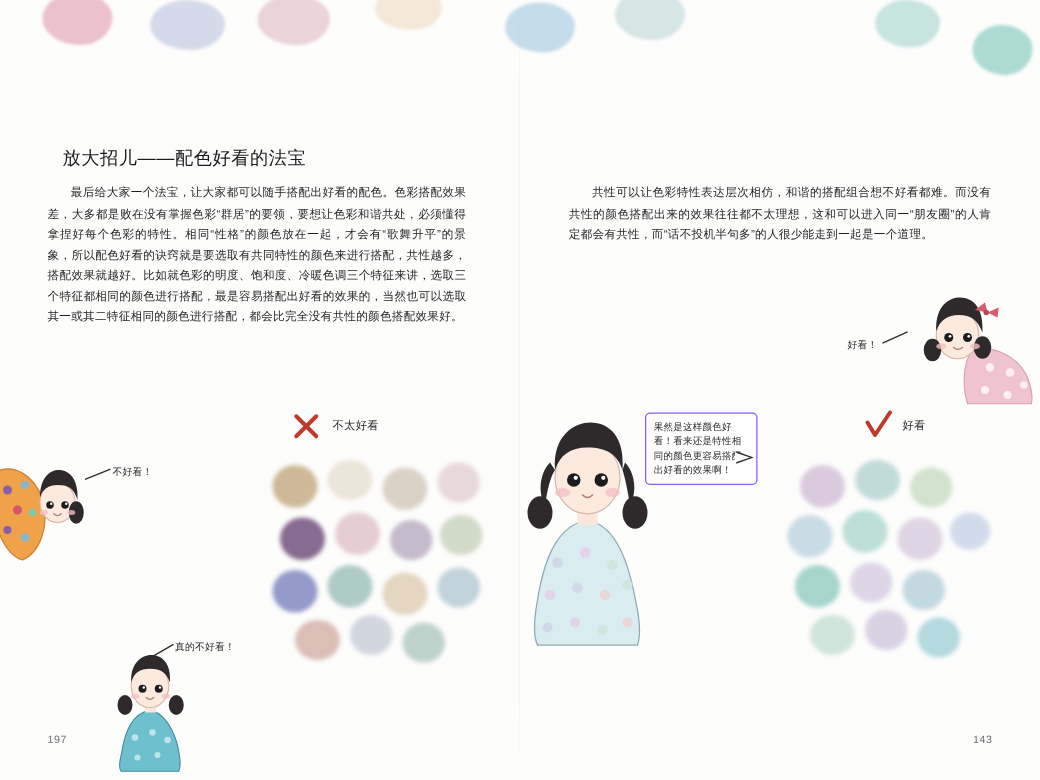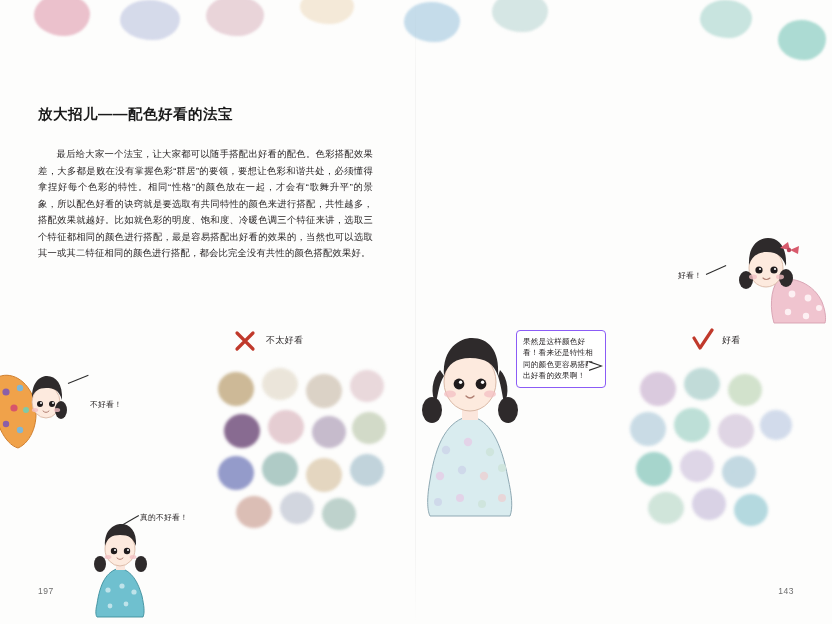--- a/index.html
+++ b/index.html
@@ -42,23 +42,23 @@
     line-height: 1.78;
     color: #231f20;
     text-align: justify;
     letter-spacing: .2px;
   }
   .col p { margin: 0; text-indent: 2em; }
   h1.title {
     position: absolute;
     left: 38px;
     top: 105px;
-    margin: 0;
+    margin: 12px;
     font-size: 14.5px;
-    font-weight: bold;
+    font-weight: normal;
     letter-spacing: .5px;
     color: #1a1a1a;
   }
   .folio {
     position: absolute;
     bottom: 28px;
     font-size: 8.5px;
     color: #6d6d6d;
     letter-spacing: .5px;
   }
@@ -149,20 +149,23 @@
   <div class="blob" style="left:778px; top:20px;  width:48px;  height:40px; background:#9fd6cc;"></div>
 
   <div class="gutter"></div>
 
   <h1 class="title">放大招儿——配色好看的法宝</h1>
 
   <div class="col" style="left:38px; top:146px; width:335px;">
     <p>最后给大家一个法宝，让大家都可以随手搭配出好看的配色。色彩搭配效果差，大多都是败在没有掌握色彩“群居”的要领，要想让色彩和谐共处，必须懂得拿捏好每个色彩的特性。相同“性格”的颜色放在一起，才会有“歌舞升平”的景象，所以配色好看的诀窍就是要选取有共同特性的颜色来进行搭配，共性越多，搭配效果就越好。比如就色彩的明度、饱和度、冷暖色调三个特征来讲，选取三个特征都相同的颜色进行搭配，最是容易搭配出好看的效果的，当然也可以选取其一或其二特征相同的颜色进行搭配，都会比完全没有共性的颜色搭配效果好。</p>
   </div>
 
+  <div class="col" style="left:455px; top:146px; width:338px;">
+    <p>共性可以让色彩特性表达层次相仿，和谐的搭配组合想不好看都难。而没有共性的颜色搭配出来的效果往往都不太理想，这和可以进入同一“朋友圈”的人肯定都会有共性，而“话不投机半句多”的人很少能走到一起是一个道理。</p>
+  </div>
 
   <div class="folio left">197</div>
   <div class="folio right">143</div>
 
   <div>
     <div class="swatch" style="left:218px; top:372px; width:36px; height:34px; background:#c9b48f;"></div>
     <div class="swatch" style="left:262px; top:368px; width:36px; height:32px; background:#eae4d8;"></div>
     <div class="swatch" style="left:306px; top:374px; width:36px; height:34px; background:#d9cfc2;"></div>
     <div class="swatch" style="left:350px; top:370px; width:34px; height:32px; background:#e8d5d9;"></div>
 
@@ -302,21 +305,21 @@
       <circle cx="46" cy="46" r="3.0" fill="#1f1b1c"></circle>
       <circle cx="58" cy="46" r="3.0" fill="#1f1b1c"></circle>
       <circle cx="47" cy="45" r="1" fill="#fff"></circle>
       <circle cx="59" cy="45" r="1" fill="#fff"></circle>
       <ellipse cx="41" cy="52" rx="3.2" ry="2" fill="#f3bfc3" opacity=".8"></ellipse>
       <ellipse cx="63" cy="52" rx="3.2" ry="2" fill="#f3bfc3" opacity=".8"></ellipse>
       <path d="M49 53 Q52 56 55 53" stroke="#b07f72" stroke-width="1" fill="none" stroke-linecap="round"></path>
     </svg>
   </div>
   <div class="leader" style="left:68px; top:383px; width:22px; transform:rotate(-22deg);"></div>
-  <div class="tag" style="left:90px; top:372px;margin-top:27px;">不好看！</div>
+  <div class="tag" style="left:90px; top:372px;">不好看！</div>
 
   <div class="char" style="left:722px; top:232px;">
     <svg width="104" height="92" viewBox="0 0 104 92">
 
       <path d="M56 48 C72 44 92 52 100 70 C104 80 104 88 103 91 L52 91 C48 78 48 58 56 48 Z" fill="#f0c4cf" stroke="#d69fb0" stroke-width=".9"></path>
       <circle cx="70" cy="62" r="3.4" fill="#fdf0f3"></circle>
       <circle cx="86" cy="66" r="3.4" fill="#fdf0f3"></circle>
       <circle cx="66" cy="80" r="3.2" fill="#fdf0f3"></circle>
       <circle cx="84" cy="84" r="3.2" fill="#fdf0f3"></circle>
       <circle cx="97" cy="76" r="3.0" fill="#fdf0f3"></circle>

